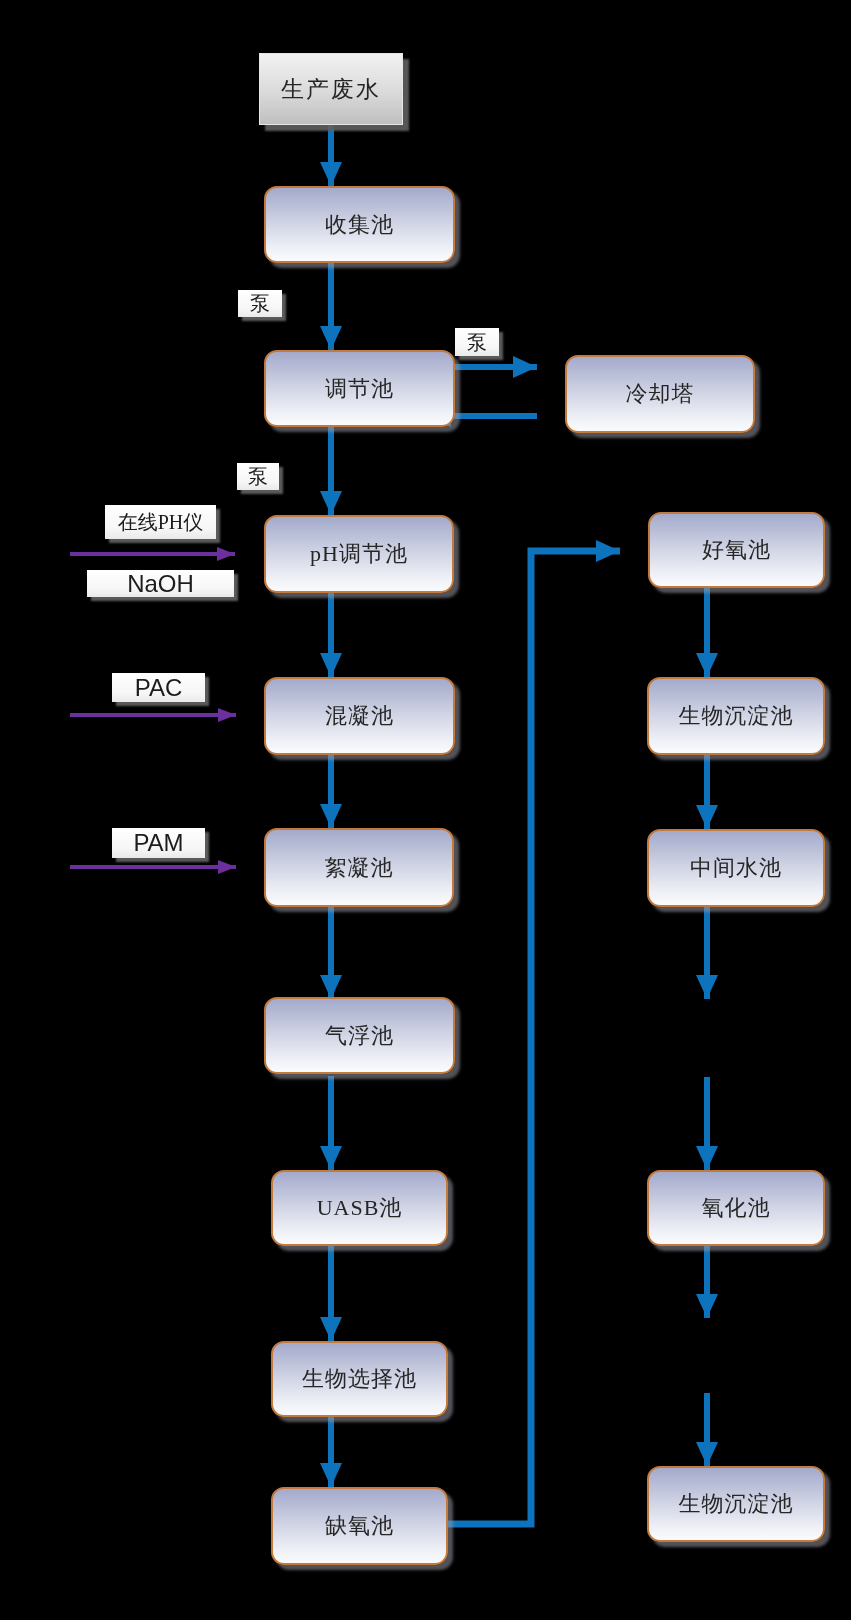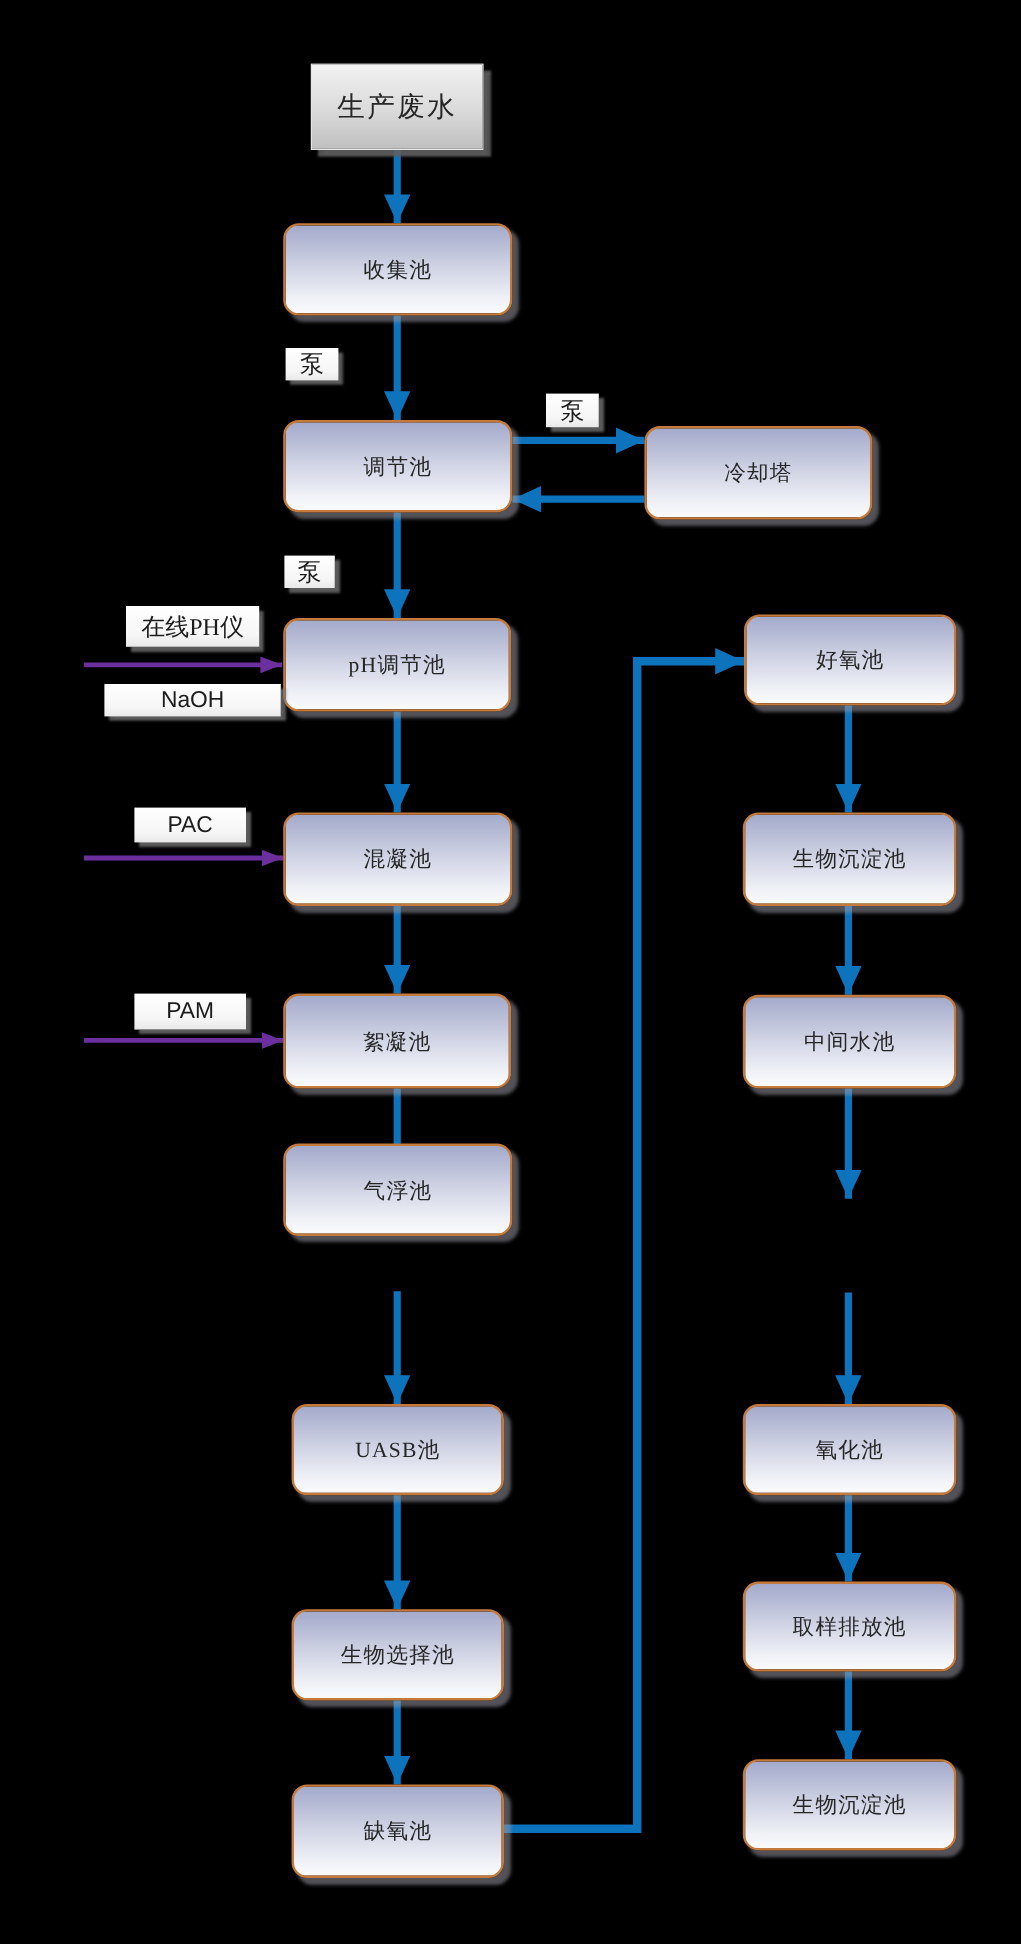--- a/index.html
+++ b/index.html
@@ -14,24 +14,25 @@
   .node {
     position: absolute;
     box-sizing: border-box;
     border: 2px solid #c47a3c;
     border-radius: 13px;
     background: linear-gradient(180deg, #a3aacb 0%, #c9cde0 40%, #eef0f6 82%, #fbfbfd 100%);
     box-shadow: 5px 5px 3px rgba(150,150,160,0.55);
     display: flex;
     align-items: center;
     justify-content: center;
-    font-size: 18px;
+    font-size: 22px;
     letter-spacing: 1px;
     color: #262626;
     z-index: 2;
+    margin-left: 28px;
   }
   .source {
     position: absolute;
     box-sizing: border-box;
     border: 1px solid #e6e6e6;
     background: linear-gradient(180deg, #f2f2f2 0%, #dadada 55%, #bfbfbf 100%);
     box-shadow: 6px 6px 2px rgba(95,95,95,0.9);
     display: flex;
     align-items: center;
     justify-content: center;
@@ -45,21 +46,21 @@
     box-sizing: border-box;
     background: linear-gradient(180deg, #ffffff 0%, #f6f6f6 70%, #e9e9e9 100%);
     box-shadow: 4px 4px 2px rgba(120,120,120,0.75);
     display: flex;
     align-items: center;
     justify-content: center;
     font-size: 20px;
     color: #1c1c1c;
     z-index: 3;
   }
-  .label-box.sans { font-family: "Liberation Sans", sans-serif; font-size: 19px; }
+  .label-box.sans { font-family: "Liberation Sans", sans-serif; font-size: 24px; }
   #connectors {
     position: absolute;
     left: 0; top: 0;
     z-index: 1;
   }
 </style>
 </head>
 <body>
 
 <div id="canvas">
@@ -101,32 +102,31 @@
     <line x1="70" y1="867" x2="236" y2="867" stroke="#6b2f9e" stroke-width="4" marker-end="url(#ap)"></line>
   </svg>
 
   <div class="source" style="left:259px; top:53px; width:144px; height:72px">生产废水</div>
 
   <div class="node" style="left:236px; top:186px; width:191px; height:77px">收集池</div>
   <div class="node" style="left:236px; top:350px; width:191px; height:77px">调节池</div>
   <div class="node" style="left:236px; top:677px; width:191px; height:78px">混凝池</div>
   <div class="node" style="left:236px; top:515px; width:190px; height:78px">pH调节池</div>
   <div class="node" style="left:236px; top:828px; width:190px; height:79px">絮凝池</div>
-  <div class="node" style="left:236px; top:953px; width:191px; height:77px">气浮池</div>
+  <div class="node" style="left:236px; top:997px; width:191px; height:77px">气浮池</div>
   <div class="node" style="left:243px; top:1170px; width:177px; height:76px">UASB池</div>
   <div class="node" style="left:243px; top:1487px; width:177px; height:78px">缺氧池</div>
   <div class="node" style="left:243px; top:1341px; width:177px; height:76px">生物选择池</div>
 
   <div class="node" style="left:537px; top:355px; width:190px; height:78px">冷却塔</div>
 
   <div class="node" style="left:620px; top:512px; width:177px; height:76px">好氧池</div>
   <div class="node" style="left:619px; top:677px; width:178px; height:78px">生物沉淀池</div>
   <div class="node" style="left:619px; top:829px; width:178px; height:78px">中间水池</div>
   <div class="node" style="left:619px; top:1170px; width:178px; height:76px">氧化池</div>
-  <div class="node" style="left:619px; top:1318px; width:178px; height:75px">取样排放池</div>
   <div class="node" style="left:619px; top:1466px; width:178px; height:76px">生物沉淀池</div>
 
   <div class="label-box" style="left:238px; top:290px; width:44px; height:27px">泵</div>
   <div class="label-box" style="left:455px; top:328px; width:44px; height:28px">泵</div>
   <div class="label-box" style="left:237px; top:463px; width:42px; height:27px">泵</div>
   <div class="label-box" style="left:105px; top:505px; width:111px; height:34px">在线PH仪</div>
   <div class="label-box sans" style="left:87px; top:570px; width:147px; height:27px">NaOH</div>
   <div class="label-box sans" style="left:112px; top:673px; width:93px; height:29px">PAC</div>
   <div class="label-box sans" style="left:112px; top:828px; width:93px; height:30px">PAM</div>
 

